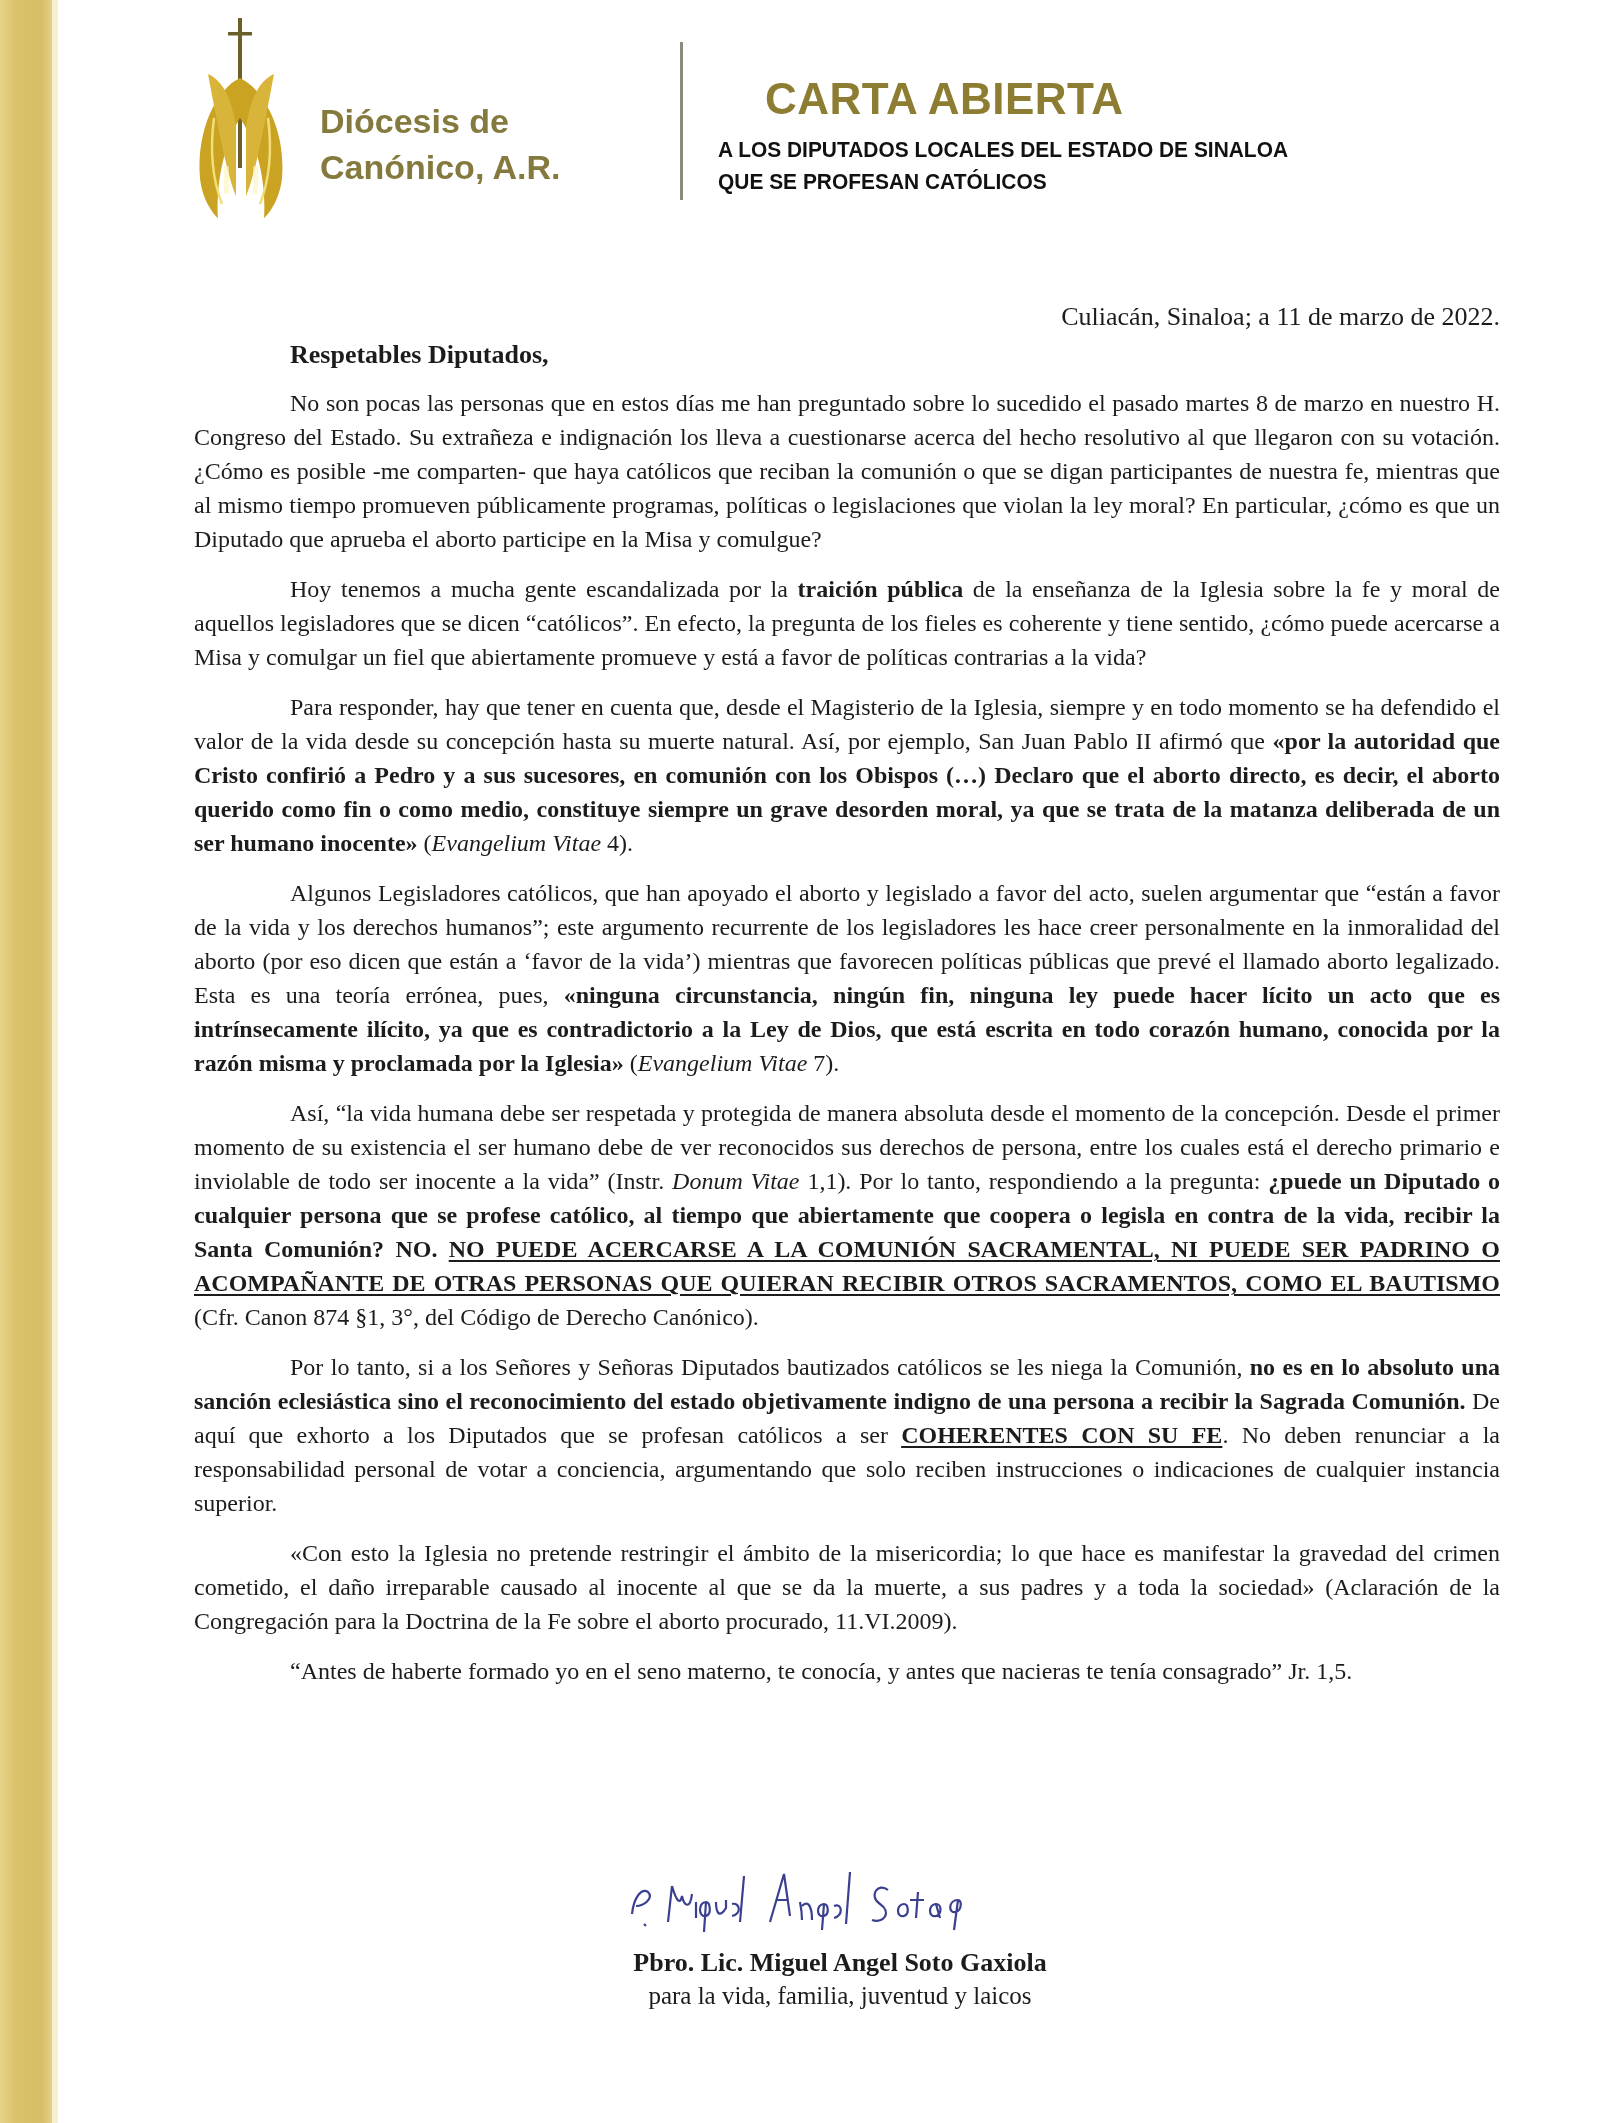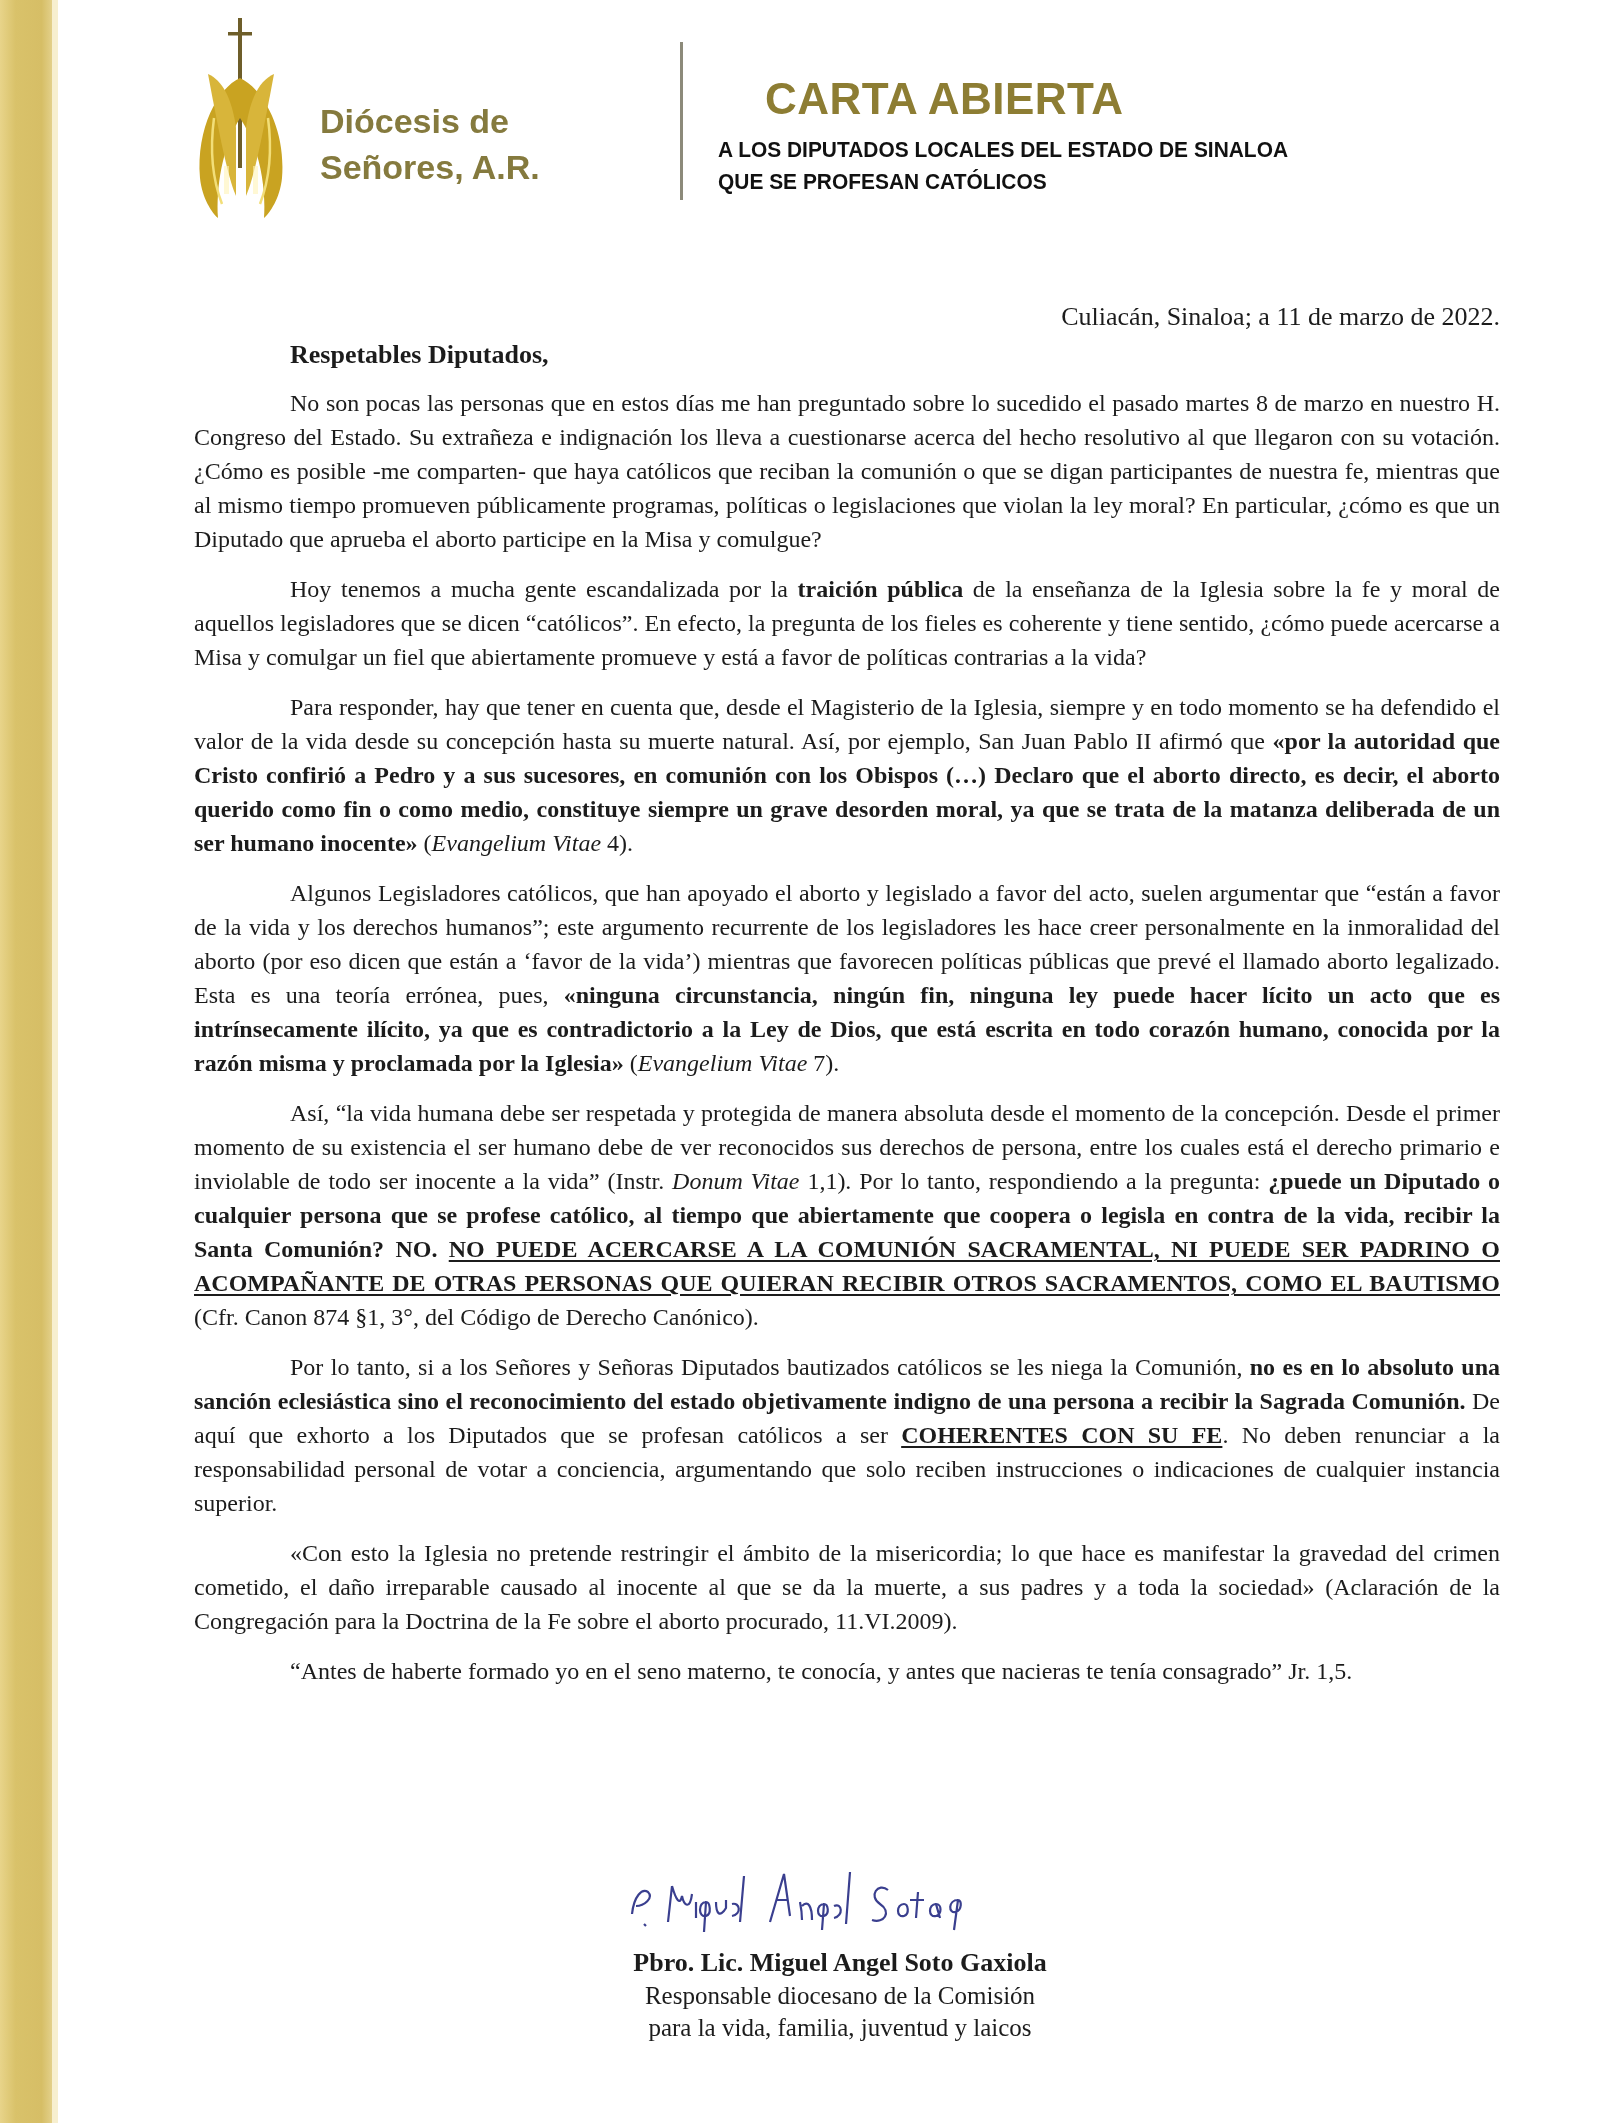--- a/index.html
+++ b/index.html
@@ -48,21 +48,21 @@
     <path d="M52 60 C 74 70, 98 110, 94 160 C 92 180, 82 195, 76 200 C 78 170, 72 130, 52 100 Z" fill="#c9a321"></path>
     <path d="M20 56 C 34 62, 44 80, 48 110 L 48 178 C 40 160, 32 120, 20 56 Z" fill="#d8b53a"></path>
     <path d="M86 56 C 72 62, 62 80, 58 110 L 58 178 C 66 160, 74 120, 86 56 Z" fill="#d8b53a"></path>
     <path d="M26 100 C 22 130, 24 160, 34 186" stroke="#f2de78" stroke-width="2.5" fill="none"></path>
     <path d="M80 100 C 84 130, 82 160, 72 186" stroke="#f2de78" stroke-width="2.5" fill="none"></path>
     <rect x="36" y="148" width="5" height="28" fill="#fff3b8" opacity="0.6"></rect>
     <rect x="65" y="148" width="5" height="28" fill="#fff3b8" opacity="0.6"></rect>
   </svg>
   <div class="diocese-name">
     <div>Diócesis de</div>
-    <div>Señores, A.R.</div>
+    <div>Canónico, A.R.</div>
   </div>
   <div class="header-divider"></div>
   <div class="carta-title">CARTA ABIERTA</div>
   <div class="carta-subtitle">
     <div>A LOS DIPUTADOS LOCALES DEL ESTADO DE SINALOA</div>
     <div>QUE SE PROFESAN CATÓLICOS</div>
   </div>
 </div>
 
 <div class="content">
@@ -87,15 +87,14 @@
 
 <div class="signature-block">
   <svg class="signature" viewBox="0 0 440 76" width="440" height="76">
     <title>P. Miguel Angel Soto G</title>
     <path d="M12 48 C 14 30, 22 22, 28 26 C 34 32, 24 40, 16 40 M24 58 l2 2" stroke="#3a3f8f" stroke-width="2.2" fill="none"></path>
     <path d="M48 56 L 52 20 M52 20 C 56 34, 60 40, 62 30 C 64 40, 70 44, 72 28 M76 36 l0 16 M86 36 c -8 0 -8 16 0 14 c 6 -2 4 -14 0 -14 l -2 30 M96 36 c 0 12 4 16 10 6 l 0 -8 M112 38 c 8 -2 10 10 0 12 M124 10 L 120 56" stroke="#3a3f8f" stroke-width="2.2" fill="none"></path>
     <path d="M150 56 L 164 8 L 170 50 M156 34 l 12 0 M180 36 c 2 10 2 18 2 18 M182 40 c 6 -6 10 0 10 14 M204 38 c -8 0 -8 14 0 12 c 6 -2 4 -12 0 -12 l -2 26 M214 40 c 8 -4 10 10 0 12 M230 6 L 226 58" stroke="#3a3f8f" stroke-width="2.2" fill="none"></path>
     <path d="M268 24 c -10 -8 -20 6 -8 14 c 12 8 4 20 -8 16 M284 38 c -8 0 -8 14 0 12 c 6 -2 4 -12 0 -12 M298 26 l -2 26 M290 34 l 14 0 M316 38 c -8 0 -8 14 0 12 c 6 -2 6 -12 0 -12 l 4 14 M338 34 c -10 0 -10 14 -2 12 c 6 -2 6 -12 2 -12 l -4 30" stroke="#3a3f8f" stroke-width="2.2" fill="none"></path>
   </svg>
   <div class="signer-name">Pbro. Lic.  Miguel Angel Soto Gaxiola</div>
-  <div class="signer-role">Responsable diocesano de la Comisión</div>
   <div class="signer-role">para la vida, familia, juventud y laicos</div>
 </div>
 
 </body></html>

